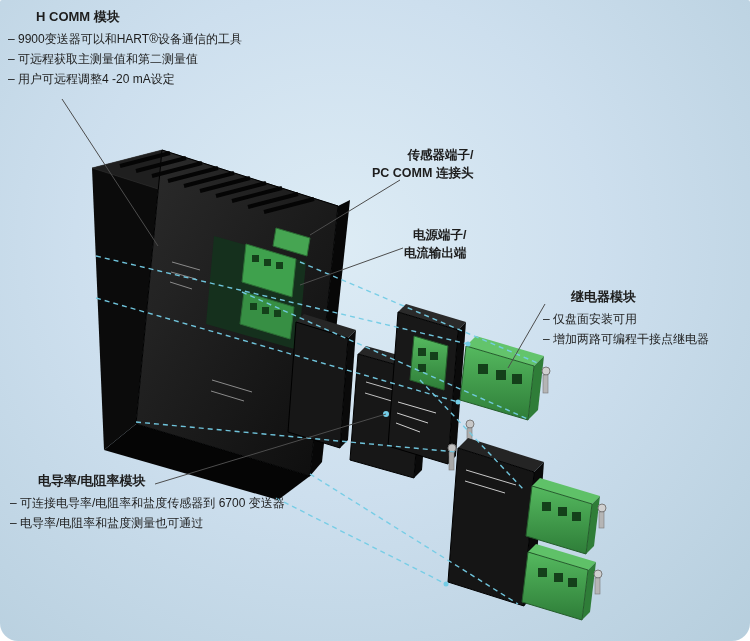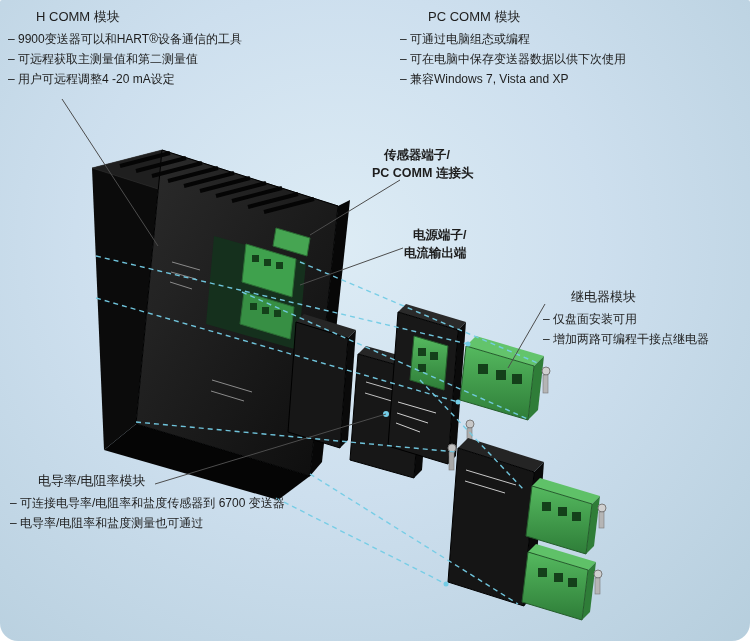--- a/index.html
+++ b/index.html
@@ -6,21 +6,21 @@
   .stage {
     position:relative;
     width:750px; height:641px;
     background: radial-gradient(ellipse at 45% 38%, #ddecf5 0%, #cddfee 45%, #b6cedd 100%);
     border-radius: 2px 2px 18px 18px;
     overflow:hidden;
     font-family:"Liberation Sans","DejaVu Sans",sans-serif;
   }
   .stage svg { position:absolute; left:0; top:0; z-index:1; }
   .callout { position:absolute; z-index:2; color:#1d1d1d; }
-  .callout-title { font-size:13px; font-weight:normal; line-height:18px; margin-bottom:3px; white-space:nowrap;padding-left:28px; }
+  .callout-title { font-size:13px; font-weight:bold; line-height:18px; margin-bottom:3px; white-space:nowrap;padding-left:28px; }
   .callout-item { font-size:12px; line-height:20px; white-space:nowrap; }
   .label { position:absolute; z-index:2; font-size:12.5px; font-weight:bold; line-height:18px; color:#1d1d1d; white-space:nowrap; }
   .indent { padding-left:13px; }
 </style>
 </head>
 <body>
 
 <div class="stage">
 
   <svg width="750" height="641" viewBox="0 0 750 641">
@@ -188,29 +188,23 @@
     </g>
   </svg>
 
   <div class="callout" style="left:8px; top:8px; width:345px;">
     <div class="callout-title">H COMM 模块</div>
     <div class="callout-item">– 9900变送器可以和HART®设备通信的工具</div>
     <div class="callout-item">– 可远程获取主测量值和第二测量值</div>
     <div class="callout-item">– 用户可远程调整4 -20 mA设定</div>
   </div>
 
-  <div class="callout" style="left:400px; top:8px; width:310px;">
-    <div class="callout-title">PC COMM 模块</div>
-    <div class="callout-item">– 可通过电脑组态或编程</div>
-    <div class="callout-item">– 可在电脑中保存变送器数据以供下次使用</div>
-    <div class="callout-item">– 兼容Windows 7, Vista and XP</div>
-  </div>
 
   <div class="label" style="left:372px; top:146px;">
-    <div style="padding-left:12px;">传感器端子/</div>
+    <div style="padding-left:12px;text-align:right;">传感器端子/</div>
     <div>PC COMM 连接头</div>
   </div>
 
   <div class="label" style="left:404px; top:226px;text-align:right;">
     <div>电源端子/</div>
     <div>电流输出端</div>
   </div>
 
   <div class="callout" style="left:543px; top:288px; width:202px;">
     <div class="callout-title">继电器模块</div>

